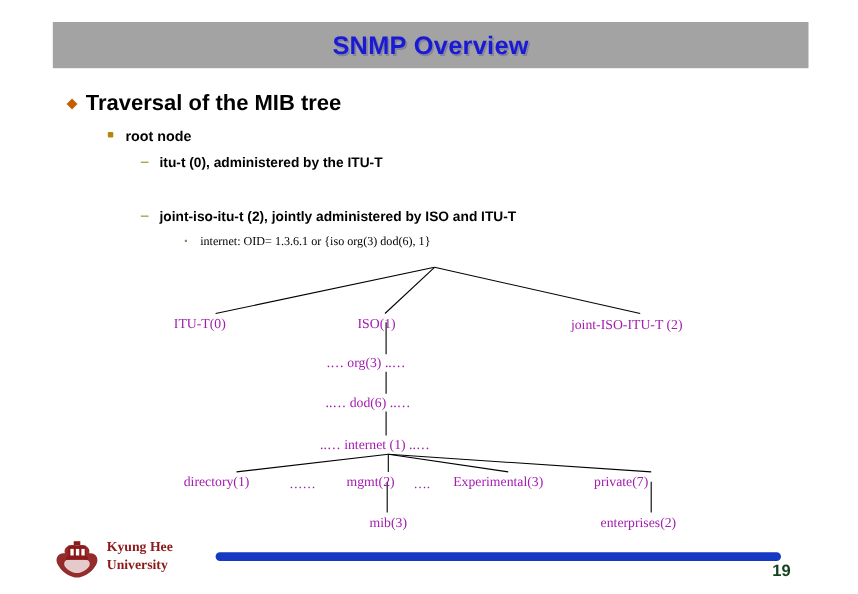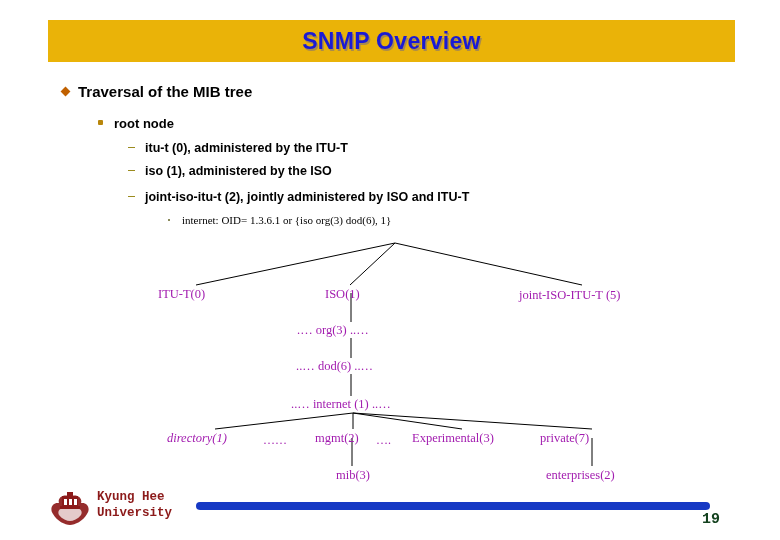--- a/index.html
+++ b/index.html
@@ -21,21 +21,21 @@
     height: 540px;
   }
 
   
   .title-bar {
     position: absolute;
     left: 48px;
     top: 20px;
     width: 687px;
     height: 42px;
-    background: #eab308;
+    background: #a3a3a3;
   }
   .title-text {
     position: absolute;
     left: 0;
     top: 0;
     width: 687px;
     height: 42px;
     line-height: 42px;
     text-align: center;
     font-family: "Liberation Sans", sans-serif;
@@ -49,21 +49,21 @@
   
   .bullet {
     position: absolute;
     font-family: "Liberation Sans", sans-serif;
     color: #000000;
     white-space: nowrap;
   }
   .lvl1 {
     left: 62px;
     top: 83px;
-    font-size: 15px;
+    font-size: 20px;
     font-weight: bold;
   }
   .lvl1 .marker {
     display: inline-block;
     width: 7px;
     height: 7px;
     background: #c06000;
     transform: rotate(45deg);
     position: relative;
     top: -2px;
@@ -140,21 +140,21 @@
 
   
   .n-itut      { left: 158px; top: 287px; }
   .n-iso       { left: 325px; top: 287px; }
   .n-joint     { left: 519px; top: 288px; }
   
   .n-org       { left: 297px; top: 323px; }
   .n-dod       { left: 296px; top: 359px; }
   .n-internet  { left: 291px; top: 397px; }
   
-  .n-directory { left: 167px; top: 431px; font-style: italic; }
+  .n-directory { left: 167px; top: 431px; }
   .n-dots1     { left: 263px; top: 433px; }
   .n-mgmt      { left: 315px; top: 431px; }
   .n-dots2     { left: 376px; top: 433px; }
   .n-experimental { left: 412px; top: 431px; }
   .n-private   { left: 540px; top: 431px; }
   
   .n-mib       { left: 336px; top: 468px; }
   .n-enterprises { left: 546px; top: 468px; }
 
   
@@ -171,32 +171,32 @@
     position: absolute;
     left: 47px;
     top: 490px;
     width: 46px;
     height: 40px;
   }
   .logo-text {
     position: absolute;
     left: 97px;
     top: 489px;
-    font-family: Liberation Mono, monospace;
+    font-family: Liberation Serif, serif;
     font-weight: bold;
     font-size: 12.5px;
     line-height: 16px;
     color: #8c1a1a;
     white-space: nowrap;
   }
   .page-num {
     position: absolute;
     left: 702px;
     top: 511px;
-    font-family: Liberation Mono, monospace;
+    font-family: Liberation Sans, sans-serif;
     font-size: 15px;
     font-weight: bold;
     color: #14421f;
   }
 </style>
 </head>
 <body>
 
 <div class="slide">
 
@@ -207,23 +207,20 @@
   <div class="bullet lvl1">
     <span class="marker"></span><span>Traversal of the MIB tree</span>
   </div>
 
   <div class="bullet lvl2">
     <span class="marker"></span><span>root node</span>
   </div>
 
   <div class="bullet lvl3 lvl3-a">
     <span class="marker"></span><span>itu-t (0), administered by the ITU-T</span>
-  </div>
-  <div class="bullet lvl3 lvl3-b">
-    <span class="marker"></span><span>iso (1), administered by the ISO</span>
   </div>
   <div class="bullet lvl3 lvl3-c">
     <span class="marker"></span><span>joint-iso-itu-t (2), jointly administered by ISO and ITU-T</span>
   </div>
 
   <div class="bullet lvl4">
     <span class="marker"></span><span>internet: OID= 1.3.6.1 or {iso org(3) dod(6), 1}</span>
   </div>
 
   <svg class="tree-svg" viewBox="0 0 780 540" width="780" height="540">
@@ -245,21 +242,21 @@
       <path d="M 353 413 L 592 429"></path>
 
       <path d="M 352 438 L 352 466"></path>
 
       <path d="M 592 438 L 592 466"></path>
     </g>
   </svg>
 
   <div class="node n-itut">ITU-T(0)</div>
   <div class="node n-iso">ISO(1)</div>
-  <div class="node n-joint">joint-ISO-ITU-T (5)</div>
+  <div class="node n-joint">joint-ISO-ITU-T (2)</div>
   <div class="node n-org">.…  org(3) ..…</div>
   <div class="node n-dod">..… dod(6) ..…</div>
   <div class="node n-internet">..… internet (1) ..…</div>
   <div class="node n-directory">directory(1)</div>
   <div class="node small n-dots1">……</div>
   <div class="node n-mgmt">mgmt(2)</div>
   <div class="node small n-dots2">….</div>
   <div class="node n-experimental">Experimental(3)</div>
   <div class="node n-private">private(7)</div>
   <div class="node n-mib">mib(3)</div>

